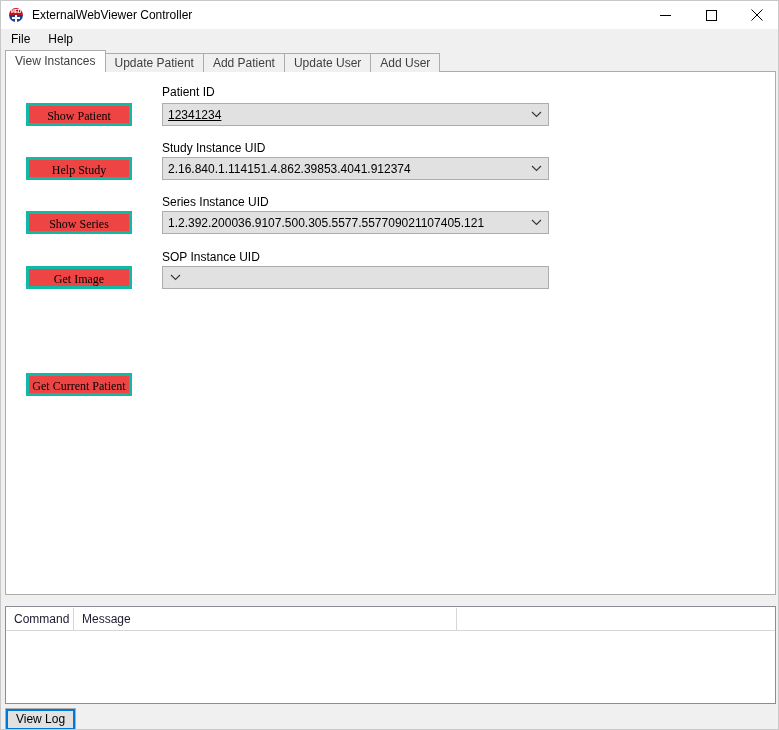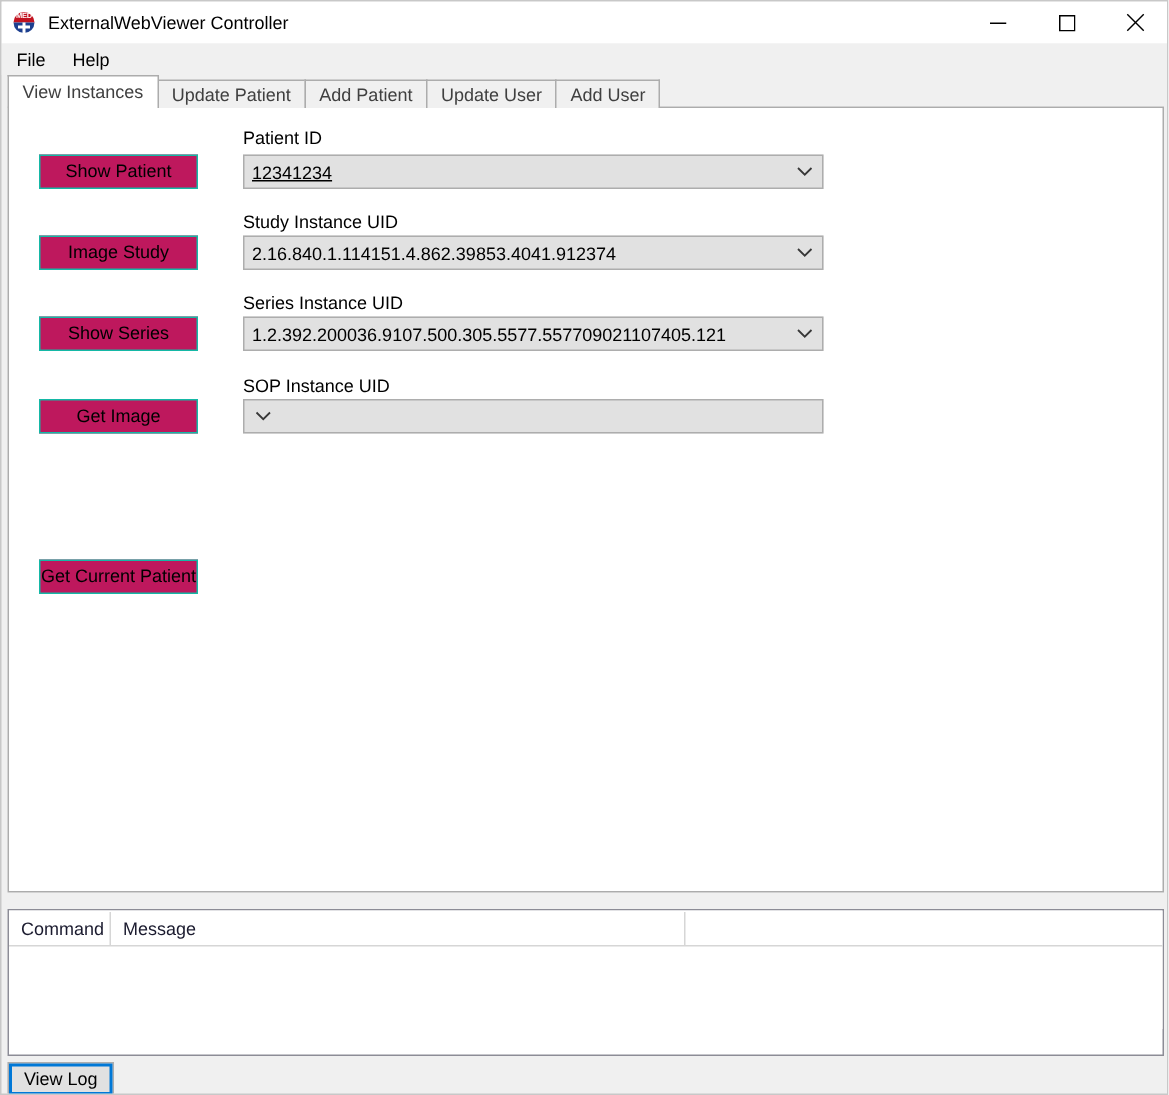--- a/index.html
+++ b/index.html
@@ -101,21 +101,20 @@
   .win-btn svg { display: block; }
 
   
   #menu-bar {
     position: absolute;
     left: 0; top: 28px;
     width: 779px;
     height: 21px;
     background: #f0f0f0;
     display: flex;
-    align-items: center;
   }
   .menu-item {
     font-size: 12px;
     padding: 3px 8px;
     margin-left: 2px;
     line-height: 14px;
     color: #000000;
     white-space: nowrap;
   }
 
@@ -160,24 +159,24 @@
     border: 1px solid #acacac;
     box-sizing: border-box;
     z-index: 2;
   }
 
   
   .action-button {
     position: absolute;
     width: 106px;
     height: 23px;
-    background: #be185d;
-    border: 1px solid #14b8a6;
-    box-sizing: border-box;
-    font-family: Liberation Sans, sans-serif;
+    background: #ef4444;
+    border: 3px solid #14b8a6;
+    box-sizing: border-box;
+    font-family: Liberation Serif, serif;
     font-size: 12px;
     color: #000000;
     text-align: center;
     line-height: 21px;
     padding: 0;
     white-space: nowrap;
     overflow: hidden;
   }
   .field-label {
     position: absolute;
@@ -322,21 +321,21 @@
     <div class="field-label" style="left:156px; top:13px;">Patient ID</div>
     <div class="combo" style="top:31px;text-decoration:underline;">
       <div class="combo-value">12341234</div>
       <div class="combo-arrow">
         <svg width="11" height="7" viewBox="0 0 11 7">
           <polyline points="1,1 5.5,5.5 10,1" fill="none" stroke="#383838" stroke-width="1.2"></polyline>
         </svg>
       </div>
     </div>
 
-    <button class="action-button" style="left:20px; top:85px;">Image Study</button>
+    <button class="action-button" style="left:20px; top:85px;">Help Study</button>
     <div class="field-label" style="left:156px; top:69px;">Study Instance UID</div>
     <div class="combo" style="top:85px;">
       <div class="combo-value">2.16.840.1.114151.4.862.39853.4041.912374</div>
       <div class="combo-arrow">
         <svg width="11" height="7" viewBox="0 0 11 7">
           <polyline points="1,1 5.5,5.5 10,1" fill="none" stroke="#383838" stroke-width="1.2"></polyline>
         </svg>
       </div>
     </div>
 

